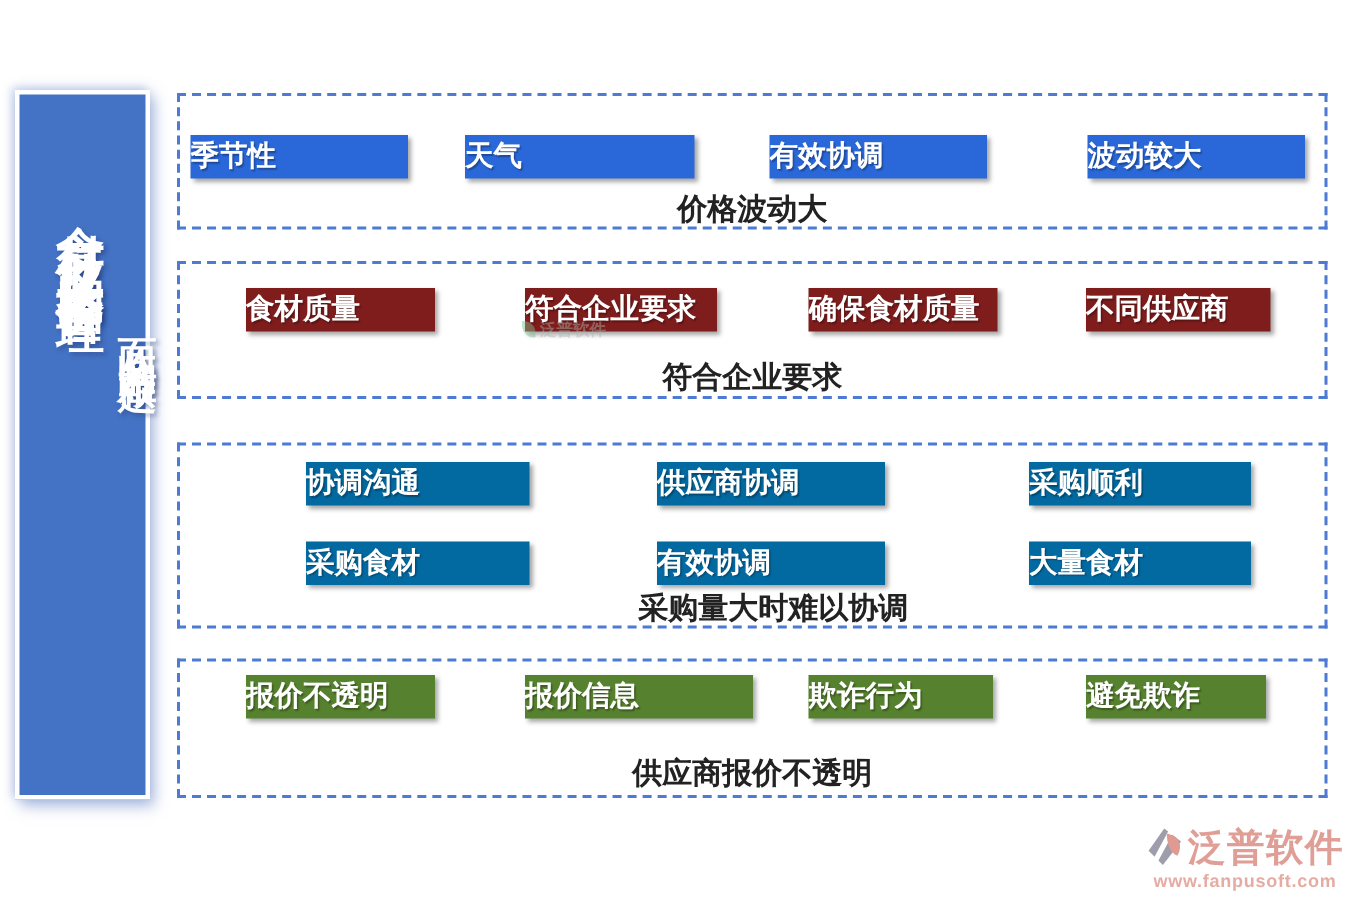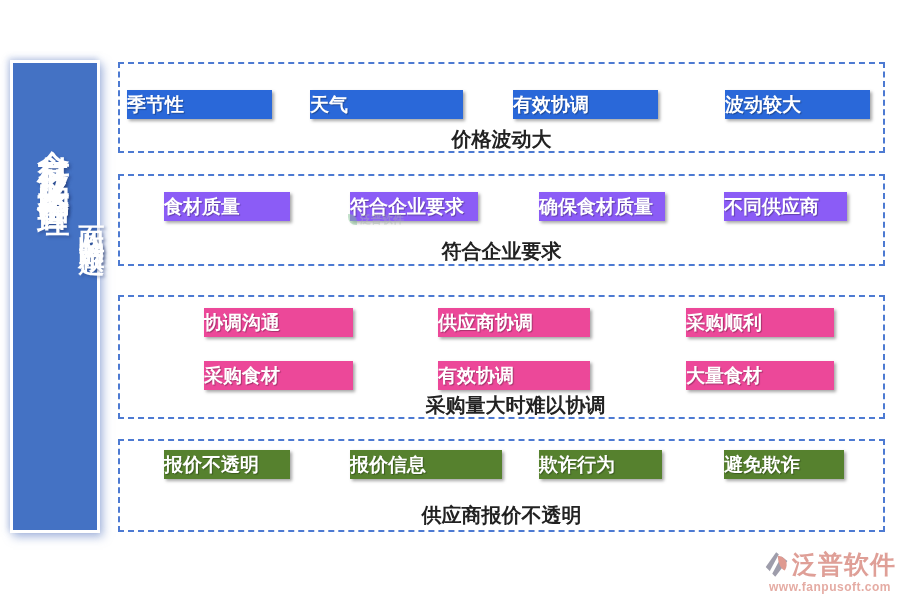--- a/index.html
+++ b/index.html
@@ -40,22 +40,22 @@
   }
   
   .node{
     position:absolute;height:29px;line-height:29px;text-align:left;
     color:#ffffff;font-size:19px;font-weight:bold;
     box-shadow:2px 2px 3px rgba(0,0,0,.35);
     text-shadow:1px 1px 1px rgba(0,0,0,.3);
     white-space:nowrap;overflow:hidden;
   }
   .n-blue{background:#2a68d9}
-  .n-green{background:#8b5cf6}
-  .n-cyan{background:#ec4899}
+  .n-green{background:#7f1d1d}
+  .n-cyan{background:#0369a1}
   .n-olive{background:#56812e}
   
   .watermark{
     position:absolute;left:348px;top:212px;display:flex;align-items:center;gap:3px;
     opacity:.45;font-size:11px;color:#a9b6ae;font-weight:bold;
   }
   .wm-leaf{width:9px;height:11px;background:#7fbf8e;border-radius:0 8px 0 8px;}
   
   .brand{position:absolute;left:764px;top:548px;width:132px;}
   .brand-row{display:flex;align-items:center;gap:2px;}

